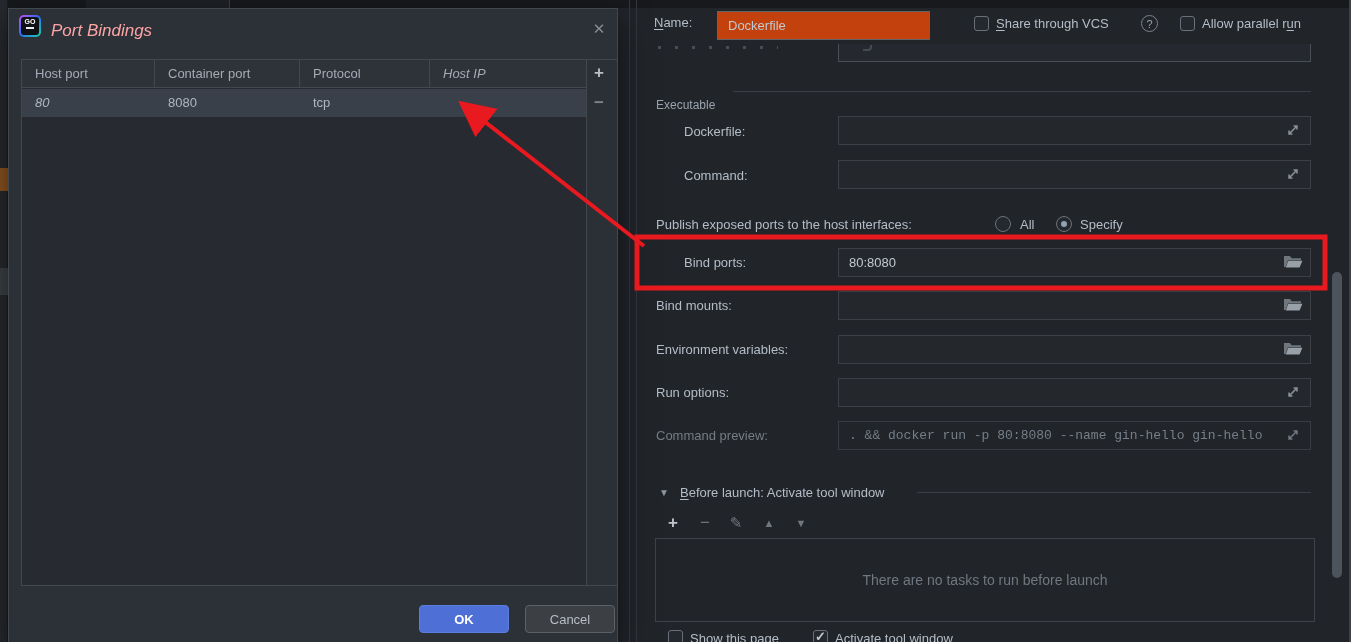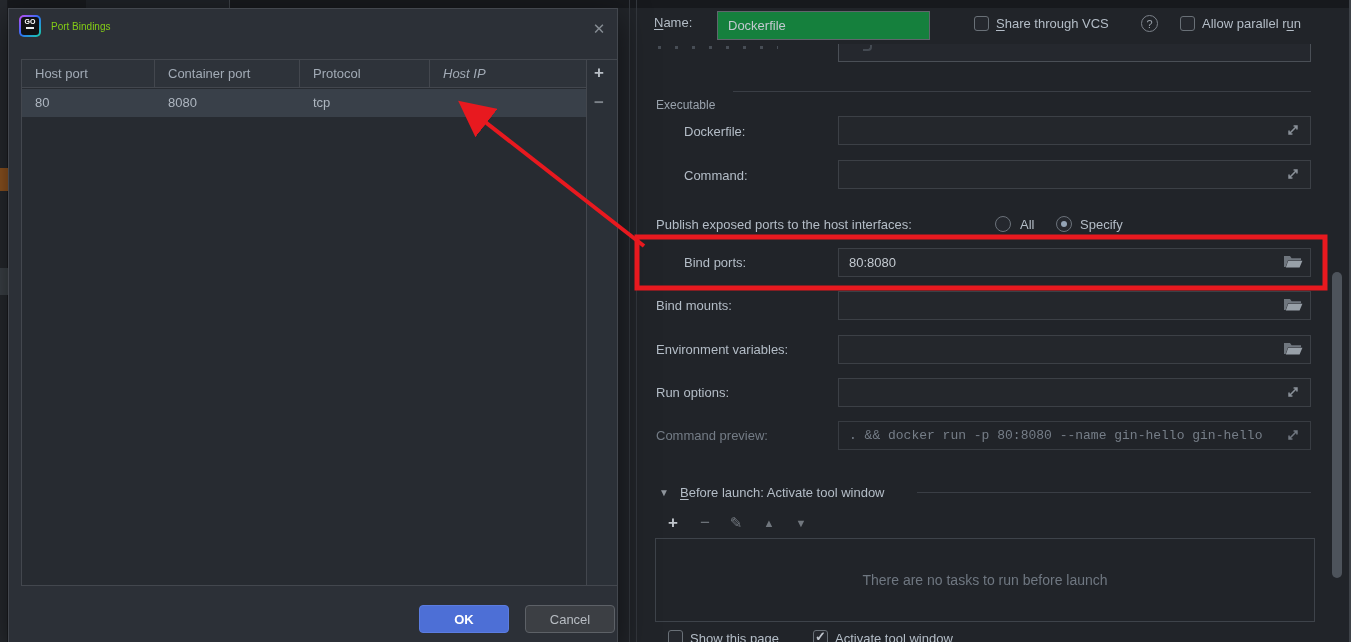--- a/index.html
+++ b/index.html
@@ -21,21 +21,21 @@
   .scroll-thumb{position:absolute;left:1332px;top:272px;width:10px;height:306px;background:#4d535b;border-radius:5px;}
   .lbl{position:absolute;white-space:nowrap;color:#b4bdc7;}
   .lbl.dim{color:#747c86;}
   .mn{text-decoration:underline;text-underline-offset:2px;}
   .inp{
     position:absolute;background:#24272c;border:1px solid #3c4046;
     color:#c3c9d0;font-size:13px;padding:0 26px 0 10px;
     font-family:"Liberation Sans",sans-serif;outline:none;
   }
   input.inp{height:29px;}
-  .inp.name{border-color:#60656c;background:#15803d;padding-right:8px;}
+  .inp.name{border-color:#60656c;background:#c2410c;padding-right:8px;}
   .preview-box{
     position:absolute;border:1px solid #383c42;background:transparent;
     color:#767e88;font-family:"Liberation Mono","DejaVu Sans Mono",monospace;
     font-size:13px;line-height:27px;padding:0 26px 0 10px;white-space:nowrap;overflow:hidden;
   }
   .field-icon{position:absolute;width:20px;height:20px;}
   .cropped-field{position:absolute;border:1px solid #4a4f56;border-top:none;background:#25282e;overflow:hidden;}
   .cropped-mark{position:absolute;left:24px;top:1px;width:9px;height:6px;border-bottom:2px solid #5a616a;border-right:2px solid #5a616a;border-radius:0 0 4px 0;opacity:.6;}
   .cropped-dots{position:absolute;height:3px;background:repeating-linear-gradient(90deg,#474d55 0 3px,transparent 3px 17px);}
   .sec-line{position:absolute;height:1px;background:#3a3e45;}
@@ -51,21 +51,21 @@
   .tri{font-size:11px;}
   .tasks-box{position:absolute;border:1px solid #3e434a;display:flex;align-items:center;justify-content:center;color:#6f7781;font-size:14px;}
   .collapse-arrow{position:absolute;color:#8f959c;font-size:10px;}
 
   
   .dialog{
     position:absolute;left:8px;top:8px;width:610px;height:634px;
     background:#2c3037;border:1px solid #43474e;border-bottom:none;
     box-shadow:0 10px 30px rgba(0,0,0,.55);
   }
-  .dlg-title{position:absolute;left:42px;top:12px;font-size:10px;color:#84cc16;}
+  .dlg-title{position:absolute;left:42px;top:12px;font-size:17px;color:#fca5a5;font-style:italic;}
   .dlg-close{position:absolute;left:578px;top:8px;width:24px;height:24px;color:#868c93;font-size:15px;text-align:center;line-height:24px;cursor:pointer;}
   .go-icon{position:absolute;left:10px;top:6px;width:22px;height:22px;border-radius:5px;
     background:linear-gradient(135deg,#c84df0 0%,#2f6df5 48%,#17d3a4 100%);padding:2px;}
   .go-icon-inner{width:100%;height:100%;background:#101114;border-radius:3px;color:#fff;
     font-size:7px;font-weight:bold;text-align:center;line-height:10px;letter-spacing:0;}
   .go-icon-inner .bar{display:block;margin:0 auto;width:8px;height:2px;background:#e8eaec;}
   .ptable{position:absolute;left:12px;top:50px;width:597px;height:527px;border:1px solid #43474e;background:#272b31;}
   .pt-header{position:absolute;left:0;top:0;height:28px;background:#2e333a;border-bottom:1px solid #43474e;width:565px;display:flex;}
   .pt-header .hc{height:28px;line-height:27px;padding-left:13px;color:#a2abb6;border-right:1px solid #43474e;overflow:hidden;white-space:nowrap;}
   .pt-row{position:absolute;left:0;top:29px;height:28px;background:#394049;width:565px;display:flex;}
@@ -210,21 +210,21 @@
     <div class="dlg-close">✕</div>
 
     <div class="ptable">
       <div class="pt-header">
         <div class="hc" style="width:133px;">Host port</div>
         <div class="hc" style="width:145px;">Container port</div>
         <div class="hc" style="width:130px;">Protocol</div>
         <div class="hc" style="width:157px;border-right:none;font-style:italic;">Host IP</div>
       </div>
       <div class="pt-row">
-        <div class="rc" style="width:133px;">80</div>
+        <div class="rc" style="width:133px;font-style:italic;">80</div>
         <div class="rc" style="width:145px;">8080</div>
         <div class="rc" style="width:130px;">tcp</div>
         <div class="rc" style="width:157px;"></div>
       </div>
       <div class="pt-gutter">
         <div class="pt-plus">+</div>
         <div class="pt-minus">−</div>
       </div>
     </div>
 

